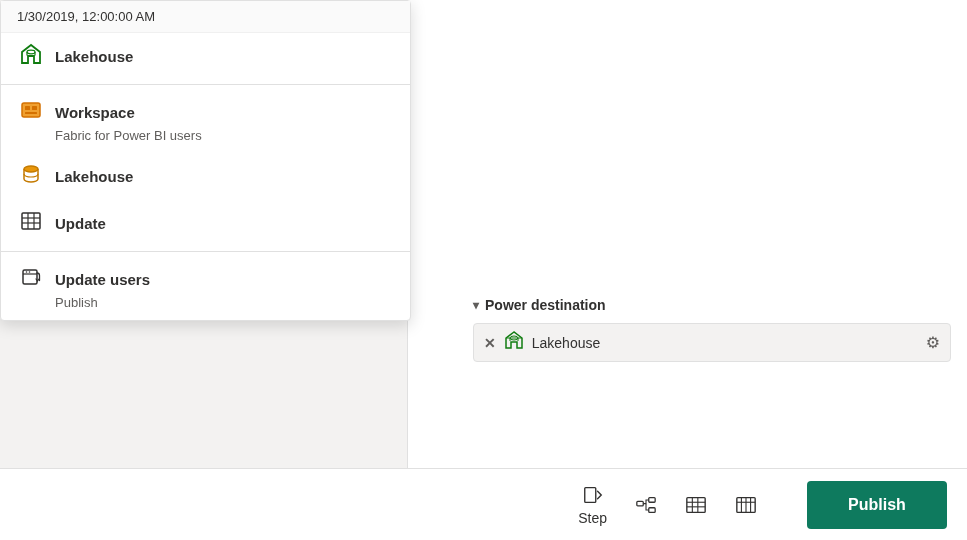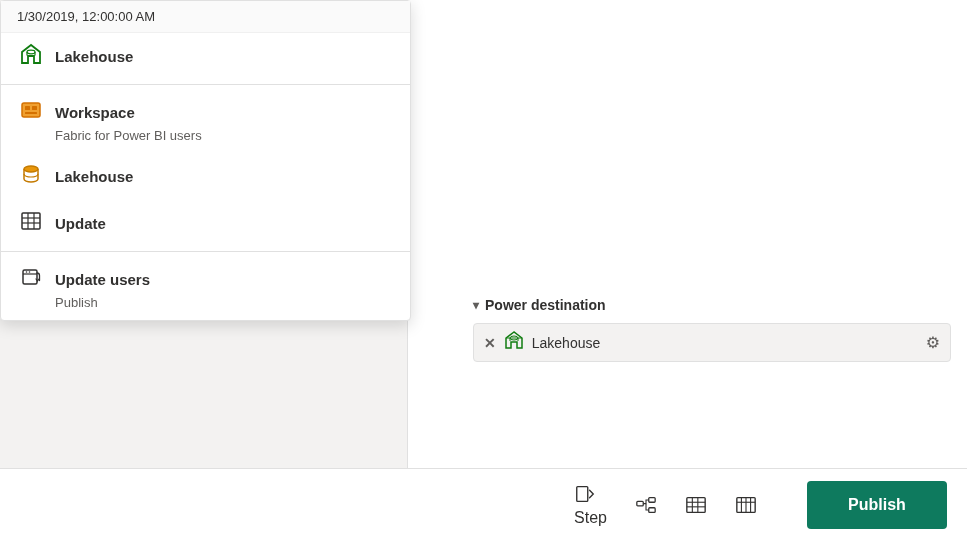--- a/index.html
+++ b/index.html
@@ -101,26 +101,27 @@
       display: flex;
       align-items: center;
       justify-content: flex-end;
       padding: 0 20px;
       gap: 8px;
     }
 
     .toolbar-icon-btn {
       display: flex;
       flex-direction: column;
+      align-items: center;
       justify-content: center;
       gap: 4px;
       padding: 6px 10px;
       cursor: pointer;
       color: #323130;
-      font-size: 16px;
+      font-size: 14px;
       border-radius: 4px;
     }
 
     .toolbar-icon-btn svg {
       width: 22px;
       height: 22px;
     }
 
     .publish-btn {
       background: #0e7a5e;

